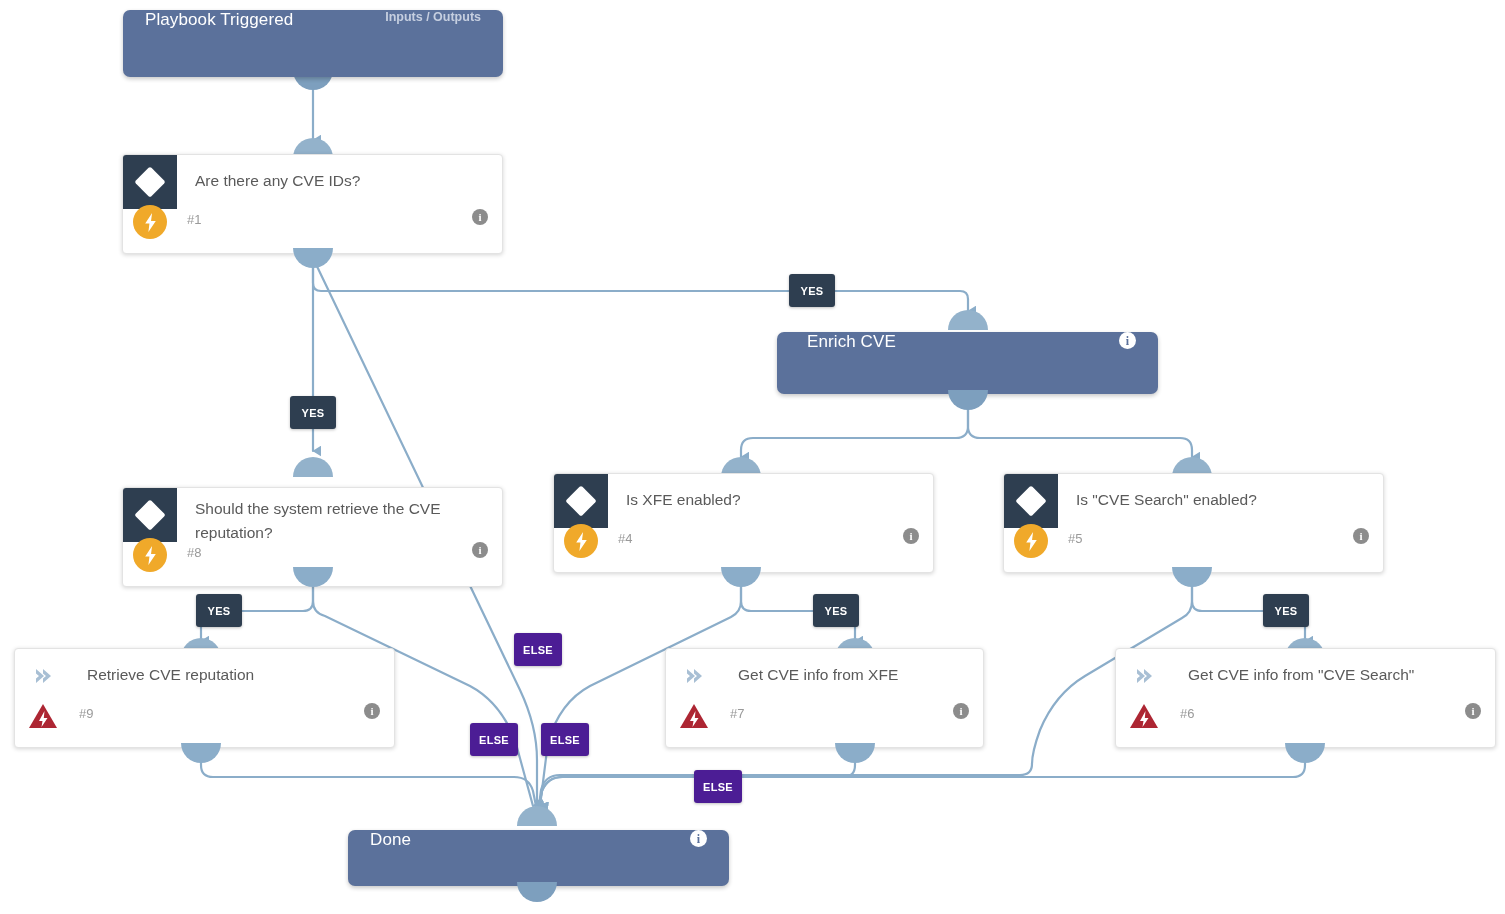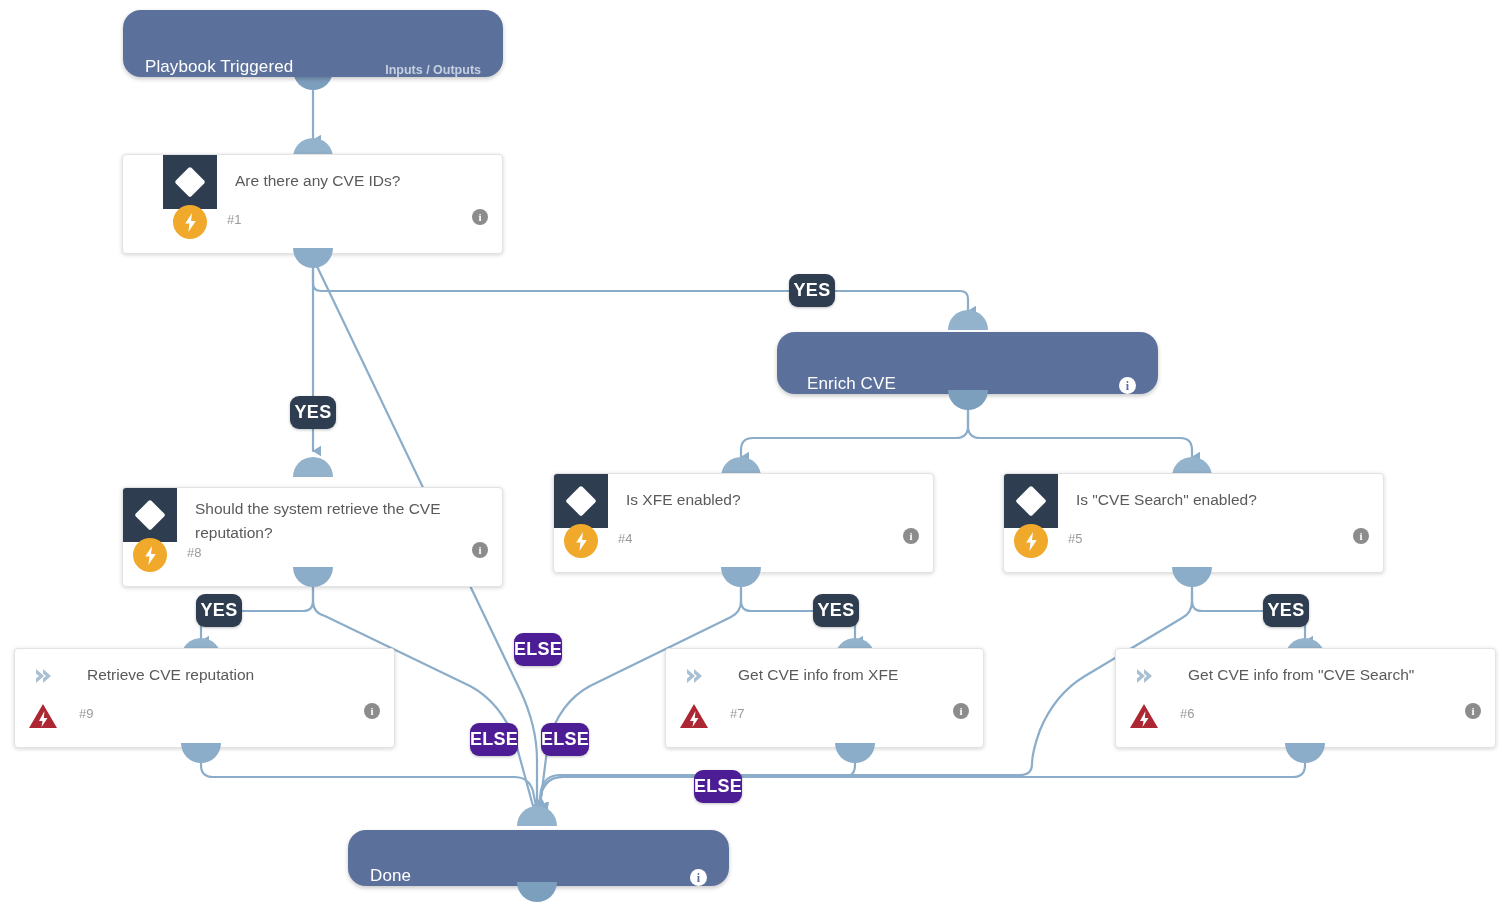--- a/index.html
+++ b/index.html
@@ -19,23 +19,23 @@
   
   .port{position:absolute;width:40px;height:20px;pointer-events:none;}
   .port.out{border-radius:0 0 20px 20px;background:#8badc9;}
   .port.in{border-radius:20px 20px 0 0;background:#93b2cb;}
   .port.out-dark{border-radius:0 0 20px 20px;background:#7d9fbe;}
 
   
   .pill{
     position:absolute;
     background:#5b719b;
-    border-radius:18px;
+    border-radius:7px;
     box-shadow:0 2px 4px rgba(0,0,0,.22);
-    display:flex;align-items:flex-end;
+    display:flex;align-items:flex-start;
     padding:0 22px;
     box-sizing:border-box;
   }
   .pill .pill-title{
     color:#ffffff;font-size:17px;letter-spacing:.1px;flex:1;
   }
   .pill .pill-sub{
     color:#c6cfe0;font-size:12.5px;font-weight:bold;white-space:nowrap;
   }
   .info-white{
@@ -99,22 +99,22 @@
     width:16px;height:16px;border-radius:50%;
     background:#8c8c8c;color:#ffffff;
     font-size:11px;font-weight:bold;font-family:"Liberation Serif",serif;
     display:flex;align-items:center;justify-content:center;line-height:1;
   }
 
   
   .elabel{
     position:absolute;
     display:flex;align-items:center;justify-content:center;
-    font-size:18px;font-weight:bold;color:#ffffff;
-    border-radius:9px;
+    font-size:11px;font-weight:bold;color:#ffffff;
+    border-radius:3px;
     box-shadow:0 1px 3px rgba(0,0,0,.25);
     letter-spacing:.3px;
     box-sizing:border-box;
   }
   .elabel.yes{background:#2e3e50;}
   .elabel.els{background:#4c1d95;text-align:center;}
 </style>
 </head>
 <body>
 
@@ -158,21 +158,21 @@
     </g>
   </svg>
 
   <div class="port out-dark" style="left:293px;top:70px;"></div>
   <div class="pill" style="left:123px;top:10px;width:380px;height:67px;">
     <span class="pill-title">Playbook Triggered</span>
     <span class="pill-sub">Inputs / Outputs</span>
   </div>
 
   <div class="port in" style="left:293px;top:138px;"></div>
-  <div class="card" style="left:122px;top:154px;width:381px;height:100px;padding-left:40px;">
+  <div class="card" style="left:122px;top:154px;width:381px;height:100px;">
     <div class="card-top">
       <div class="badge">
         <div class="diamond"></div>
       </div>
       <div class="card-title">Are there any CVE IDs?</div>
     </div>
     <div class="card-bottom">
       <div class="icon-round">
         <svg class="bolt" viewBox="0 0 12 18">
             <path d="M7.5,0 L1,10 L5,10 L4,18 L11,7.5 L6.5,7.5 Z" fill="#ffffff"></path>

